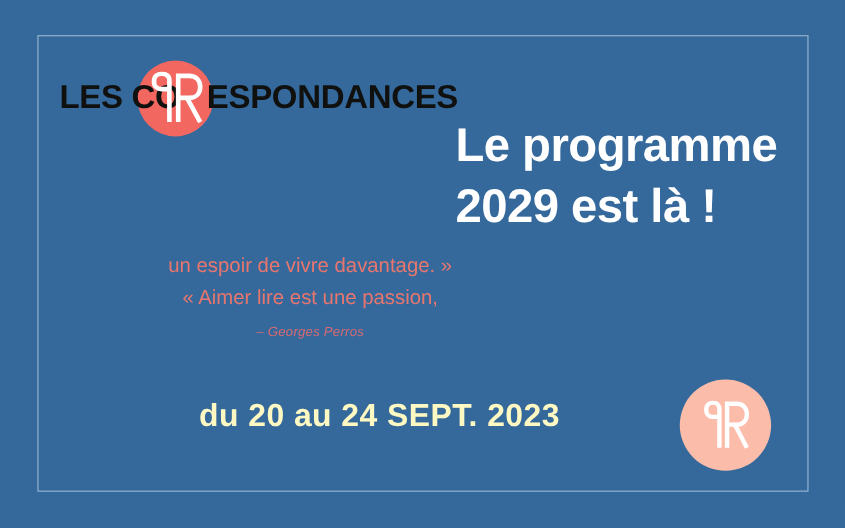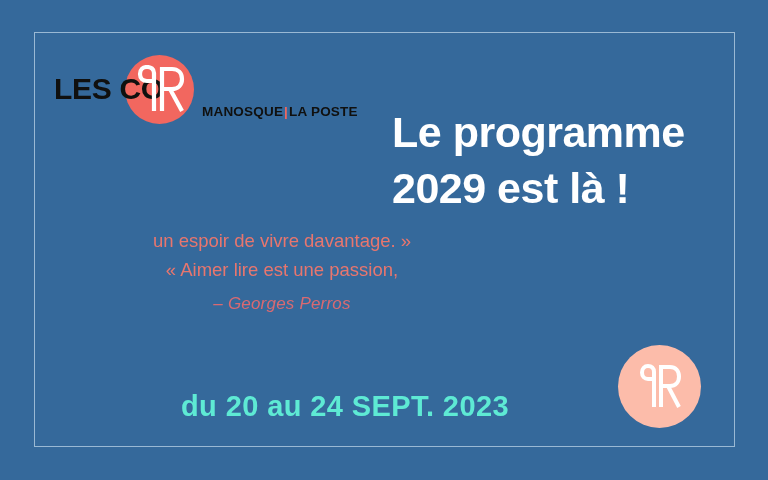--- a/index.html
+++ b/index.html
@@ -97,21 +97,21 @@
     left: 392px;
     top: 104px;
     width: 340px;
     color: #ffffff;
     font-size: 43px;
     font-weight: 700;
     line-height: 56px;
     letter-spacing: -0.5px;
     text-align: left;
   }
-  #headline .hl-line { display: block; white-space: nowrap; }
+  #headline .hl-line { display: block; white-space: nowrap; margin-left: 22px; }
 
   
   #quote {
     position: absolute;
     left: 132px;
     top: 226px;
     width: 300px;
     color: #e8766e;
     font-size: 18.5px;
     line-height: 29px;
@@ -120,38 +120,37 @@
   }
   #quote .q-line { display: block; white-space: nowrap; }
 
   #attribution {
     position: absolute;
     left: 132px;
     top: 294px;
     width: 300px;
     text-align: center;
     color: #d96a72;
-    font-size: 17px;
+    font-size: 12px;
     font-style: italic;
     letter-spacing: 0.2px;
   }
 
   
   #dates {
     position: absolute;
     left: 130px;
     top: 362px;
     width: 430px;
     text-align: center;
-    color: #5eead4;
+    color: #fef9c3;
     font-size: 29px;
     font-weight: 700;
     letter-spacing: 0.4px;
     white-space: nowrap;
-    margin-top: 28px;
   }
 
   
   #badge {
     position: absolute;
     left: 618px;
     top: 345px;
     width: 83px;
     height: 83px;
     border-radius: 50%;
@@ -171,33 +170,31 @@
 <div id="poster">
 
   <div id="frame"></div>
 
   <div id="logo">
 
     <div id="logo-circle"></div>
 
     <div id="logo-wordmark">
       <span id="logo-word-a">LES CO</span>
+      <span id="logo-word-b">ESPONDANCES</span>
     </div>
 
     <svg id="logo-monogram" viewBox="0 0 56 48">
       <g fill="none" stroke="#ffffff" stroke-width="4.2" stroke-linecap="butt" stroke-linejoin="miter">
         <path d="M22 46 L22 8 C22 4 19 2 15 2 C11 2 8 4.5 8 9 C8 13.5 11 16 15 16 L22 16"></path>
         <path d="M30 46 L30 4 L40 4 C46 4 50 8 50 14 C50 20 46 24 40 24 L30 24"></path>
         <path d="M38 24 L50 46"></path>
       </g>
     </svg>
 
-    <div id="logo-sub">
-      <span>MANOSQUE</span><span class="pipe">|</span><span>LA POSTE</span>
-    </div>
   </div>
 
   <div id="headline">
     <span class="hl-line">Le programme</span>
     <span class="hl-line">2029 est là !</span>
   </div>
 
   <div id="quote">
     <span class="q-line">un espoir de vivre davantage. »</span>
     <span class="q-line">«  Aimer lire est une passion,</span>

